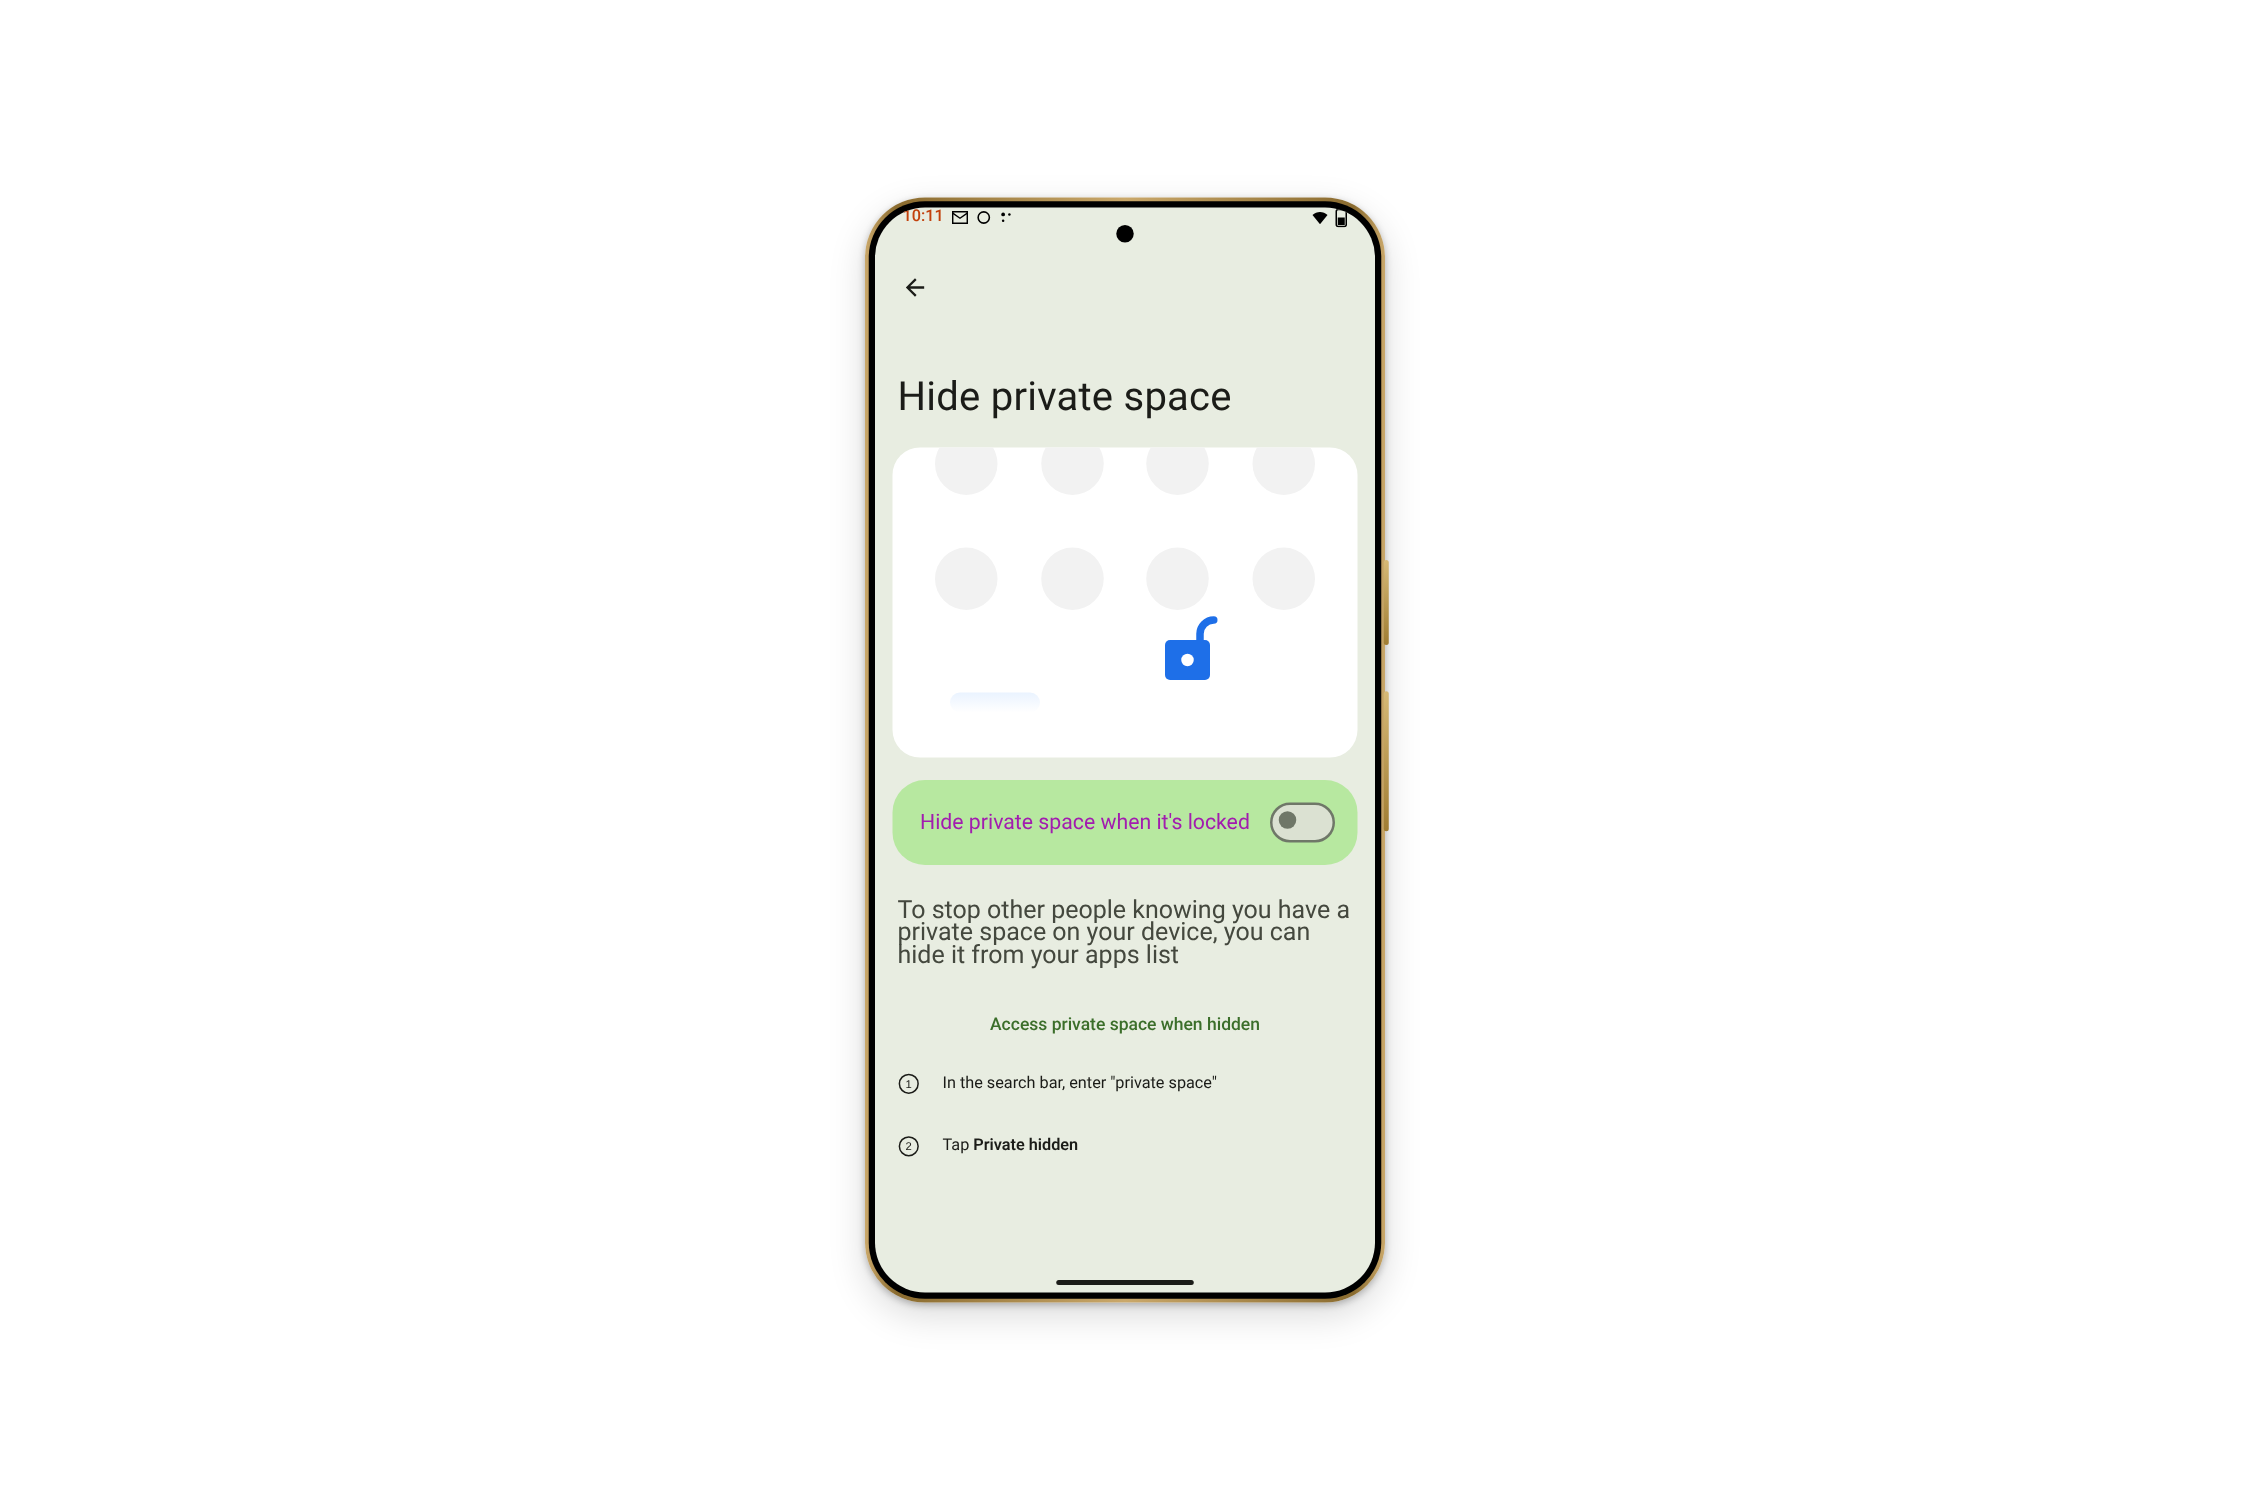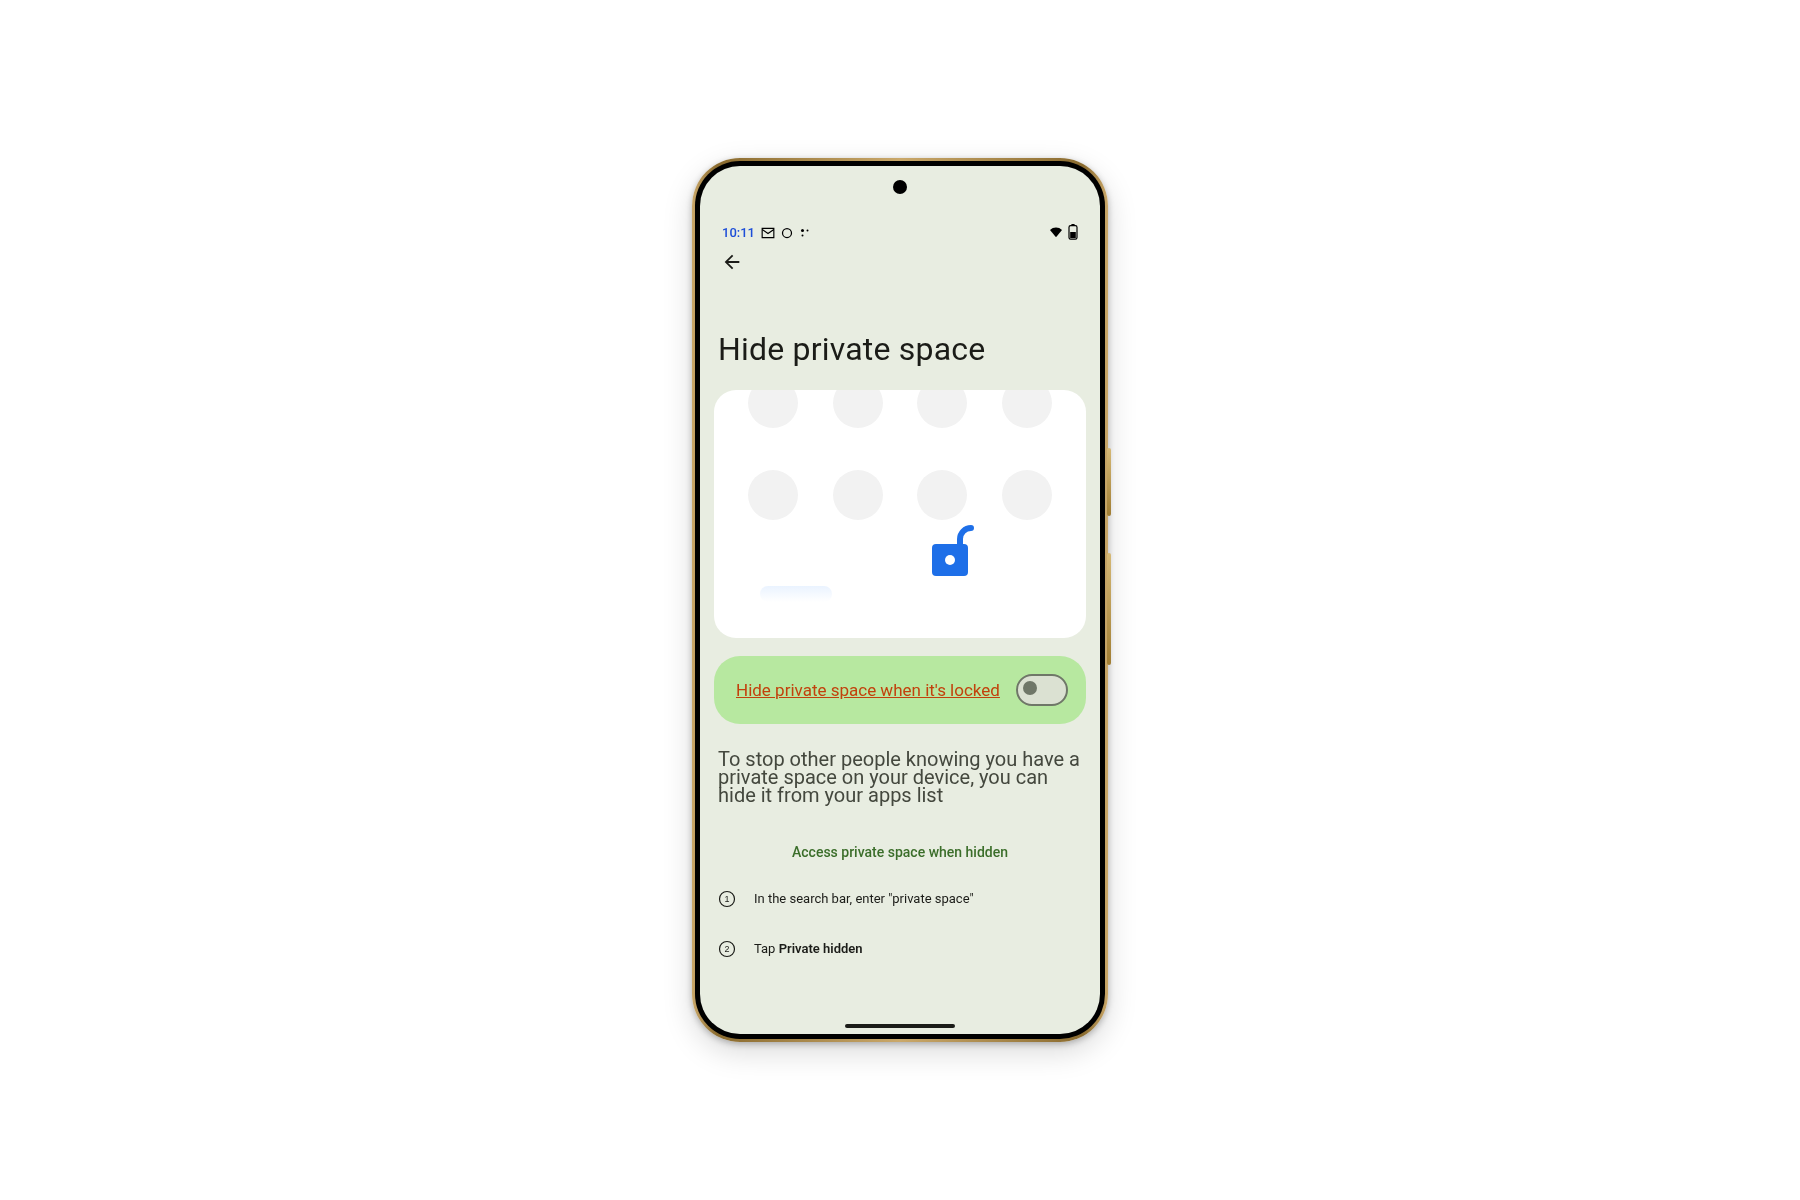--- a/index.html
+++ b/index.html
@@ -6,40 +6,40 @@
   .stage{position:relative;width:1800px;height:1200px;display:flex;align-items:center;justify-content:center;}
   
   .phone{position:relative;width:416px;height:884px;border-radius:48px;background:linear-gradient(90deg,#caa86a 0%,#8a6b2f 6%,#caa86a 50%,#8a6b2f 94%,#caa86a 100%);box-shadow:0 2px 6px rgba(0,0,0,.25),0 10px 30px rgba(0,0,0,.15);}
   .phone::before{content:"";position:absolute;inset:3px;border-radius:45px;background:#000;}
   .side-btn{position:absolute;right:-3px;width:4px;border-radius:2px;background:linear-gradient(#d6b976,#a07d33);}
   .side-btn.a{top:290px;height:68px;}
   .side-btn.b{top:395px;height:112px;}
   .screen{position:absolute;inset:8px;border-radius:40px;overflow:hidden;background:#e8ede1;}
   .cam{position:absolute;top:14px;left:50%;transform:translateX(-50%);width:14px;height:14px;border-radius:50%;background:#000;z-index:5;}
   
-  .status{display:flex;align-items:flex-end;justify-content:space-between;height:42px;padding:0 22px 0 22px;font-size:13px;color:#1d4ed8;font-weight:500;margin-top:32px;}
+  .status{display:flex;align-items:flex-start;justify-content:space-between;height:42px;padding:0 22px 0 22px;font-size:13px;color:#c2410c;font-weight:500;}
   .status .left{display:flex;align-items:center;gap:6px;}
   .status .right{display:flex;align-items:center;gap:4px;}
   .ic{display:inline-flex;align-items:center;justify-content:center;}
   
   .appbar{height:44px;display:flex;align-items:center;padding:0 14px;}
   .back{width:36px;height:36px;border-radius:50%;display:flex;align-items:center;justify-content:center;cursor:pointer;}
   
   .content{padding:0 14px 0 14px;}
   .title{font-size:32px;font-weight:400;color:#1b1c18;margin:46px 0 22px 4px;letter-spacing:.2px;}
   
   .illus{background:#fff;border-radius:22px;height:248px;position:relative;overflow:hidden;}
   .dots{position:absolute;left:0;right:0;display:flex;justify-content:space-evenly;}
   .dots.r1{top:-12px;}
   .dots.r2{top:80px;}
   .dot{width:50px;height:50px;border-radius:50%;background:#f2f2f2;}
   .faint{position:absolute;left:46px;bottom:36px;width:72px;height:16px;border-radius:8px;background:linear-gradient(180deg,#eaf3ff,transparent);}
   .lockwrap{position:absolute;left:216px;top:130px;}
   .toggle-card{margin-top:18px;background:#b7e8a0;border-radius:26px;padding:18px 18px 18px 22px;display:flex;align-items:center;gap:14px;}
-  .toggle-label{flex:1;color:#c2410c;font-size:17px;line-height:22px;text-decoration:underline;}
+  .toggle-label{flex:1;color:#a21caf;font-size:17px;line-height:22px;}
   .switch{position:relative;width:48px;height:28px;border:2px solid #6f7768;border-radius:999px;background:#dbe1d2;cursor:pointer;flex-shrink:0;}
   .switch .knob{position:absolute;top:5px;left:5px;width:14px;height:14px;border-radius:50%;background:#6f7768;}
   .para{margin:26px 4px 0 4px;font-size:20px;line-height:18px;color:#44483e;}
   .section{margin:40px 4px 0 4px;font-size:14px;color:#3b6e2a;font-weight:500;text-align:center;}
   .step{display:flex;align-items:center;gap:18px;margin:28px 4px 0 4px;}
   .step .num{width:18px;height:18px;flex-shrink:0;}
   .step .txt{font-size:13px;color:#1b1c18;line-height:22px;}
   .step .txt b{font-weight:600;}
   .navpill{position:absolute;bottom:6px;left:50%;transform:translateX(-50%);width:110px;height:4px;border-radius:2px;background:#1b1c18;}
 </style>

